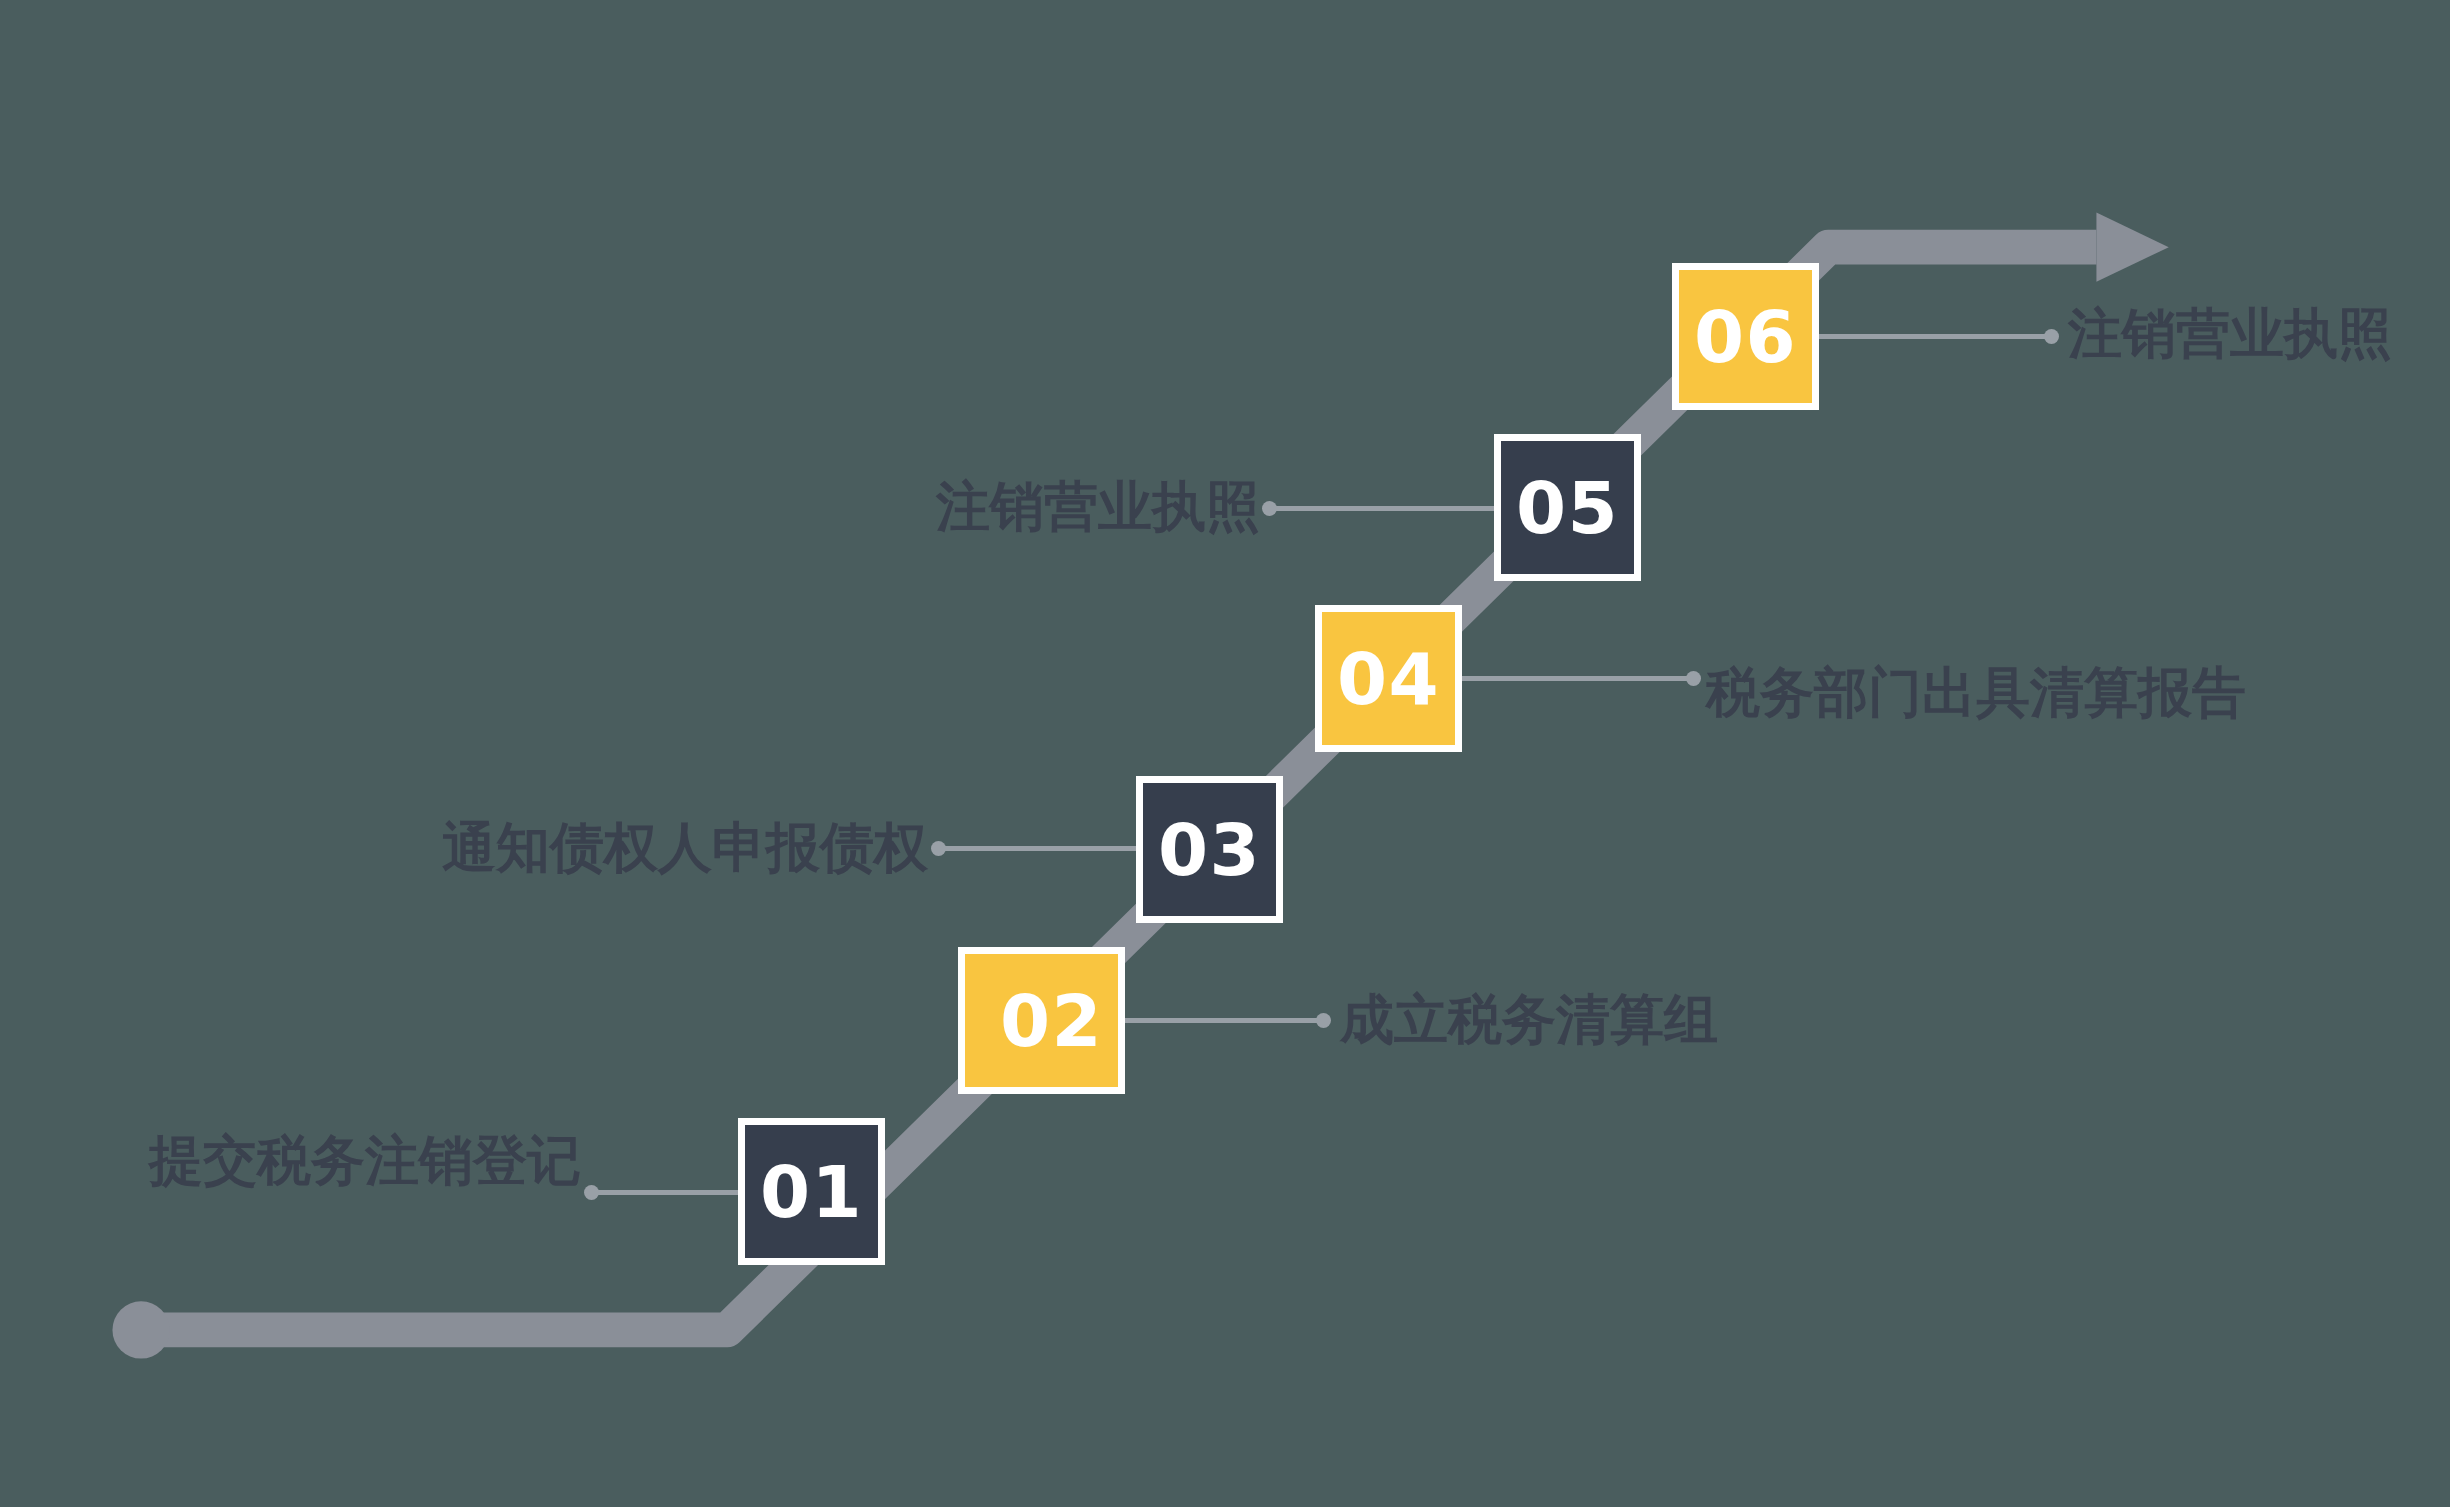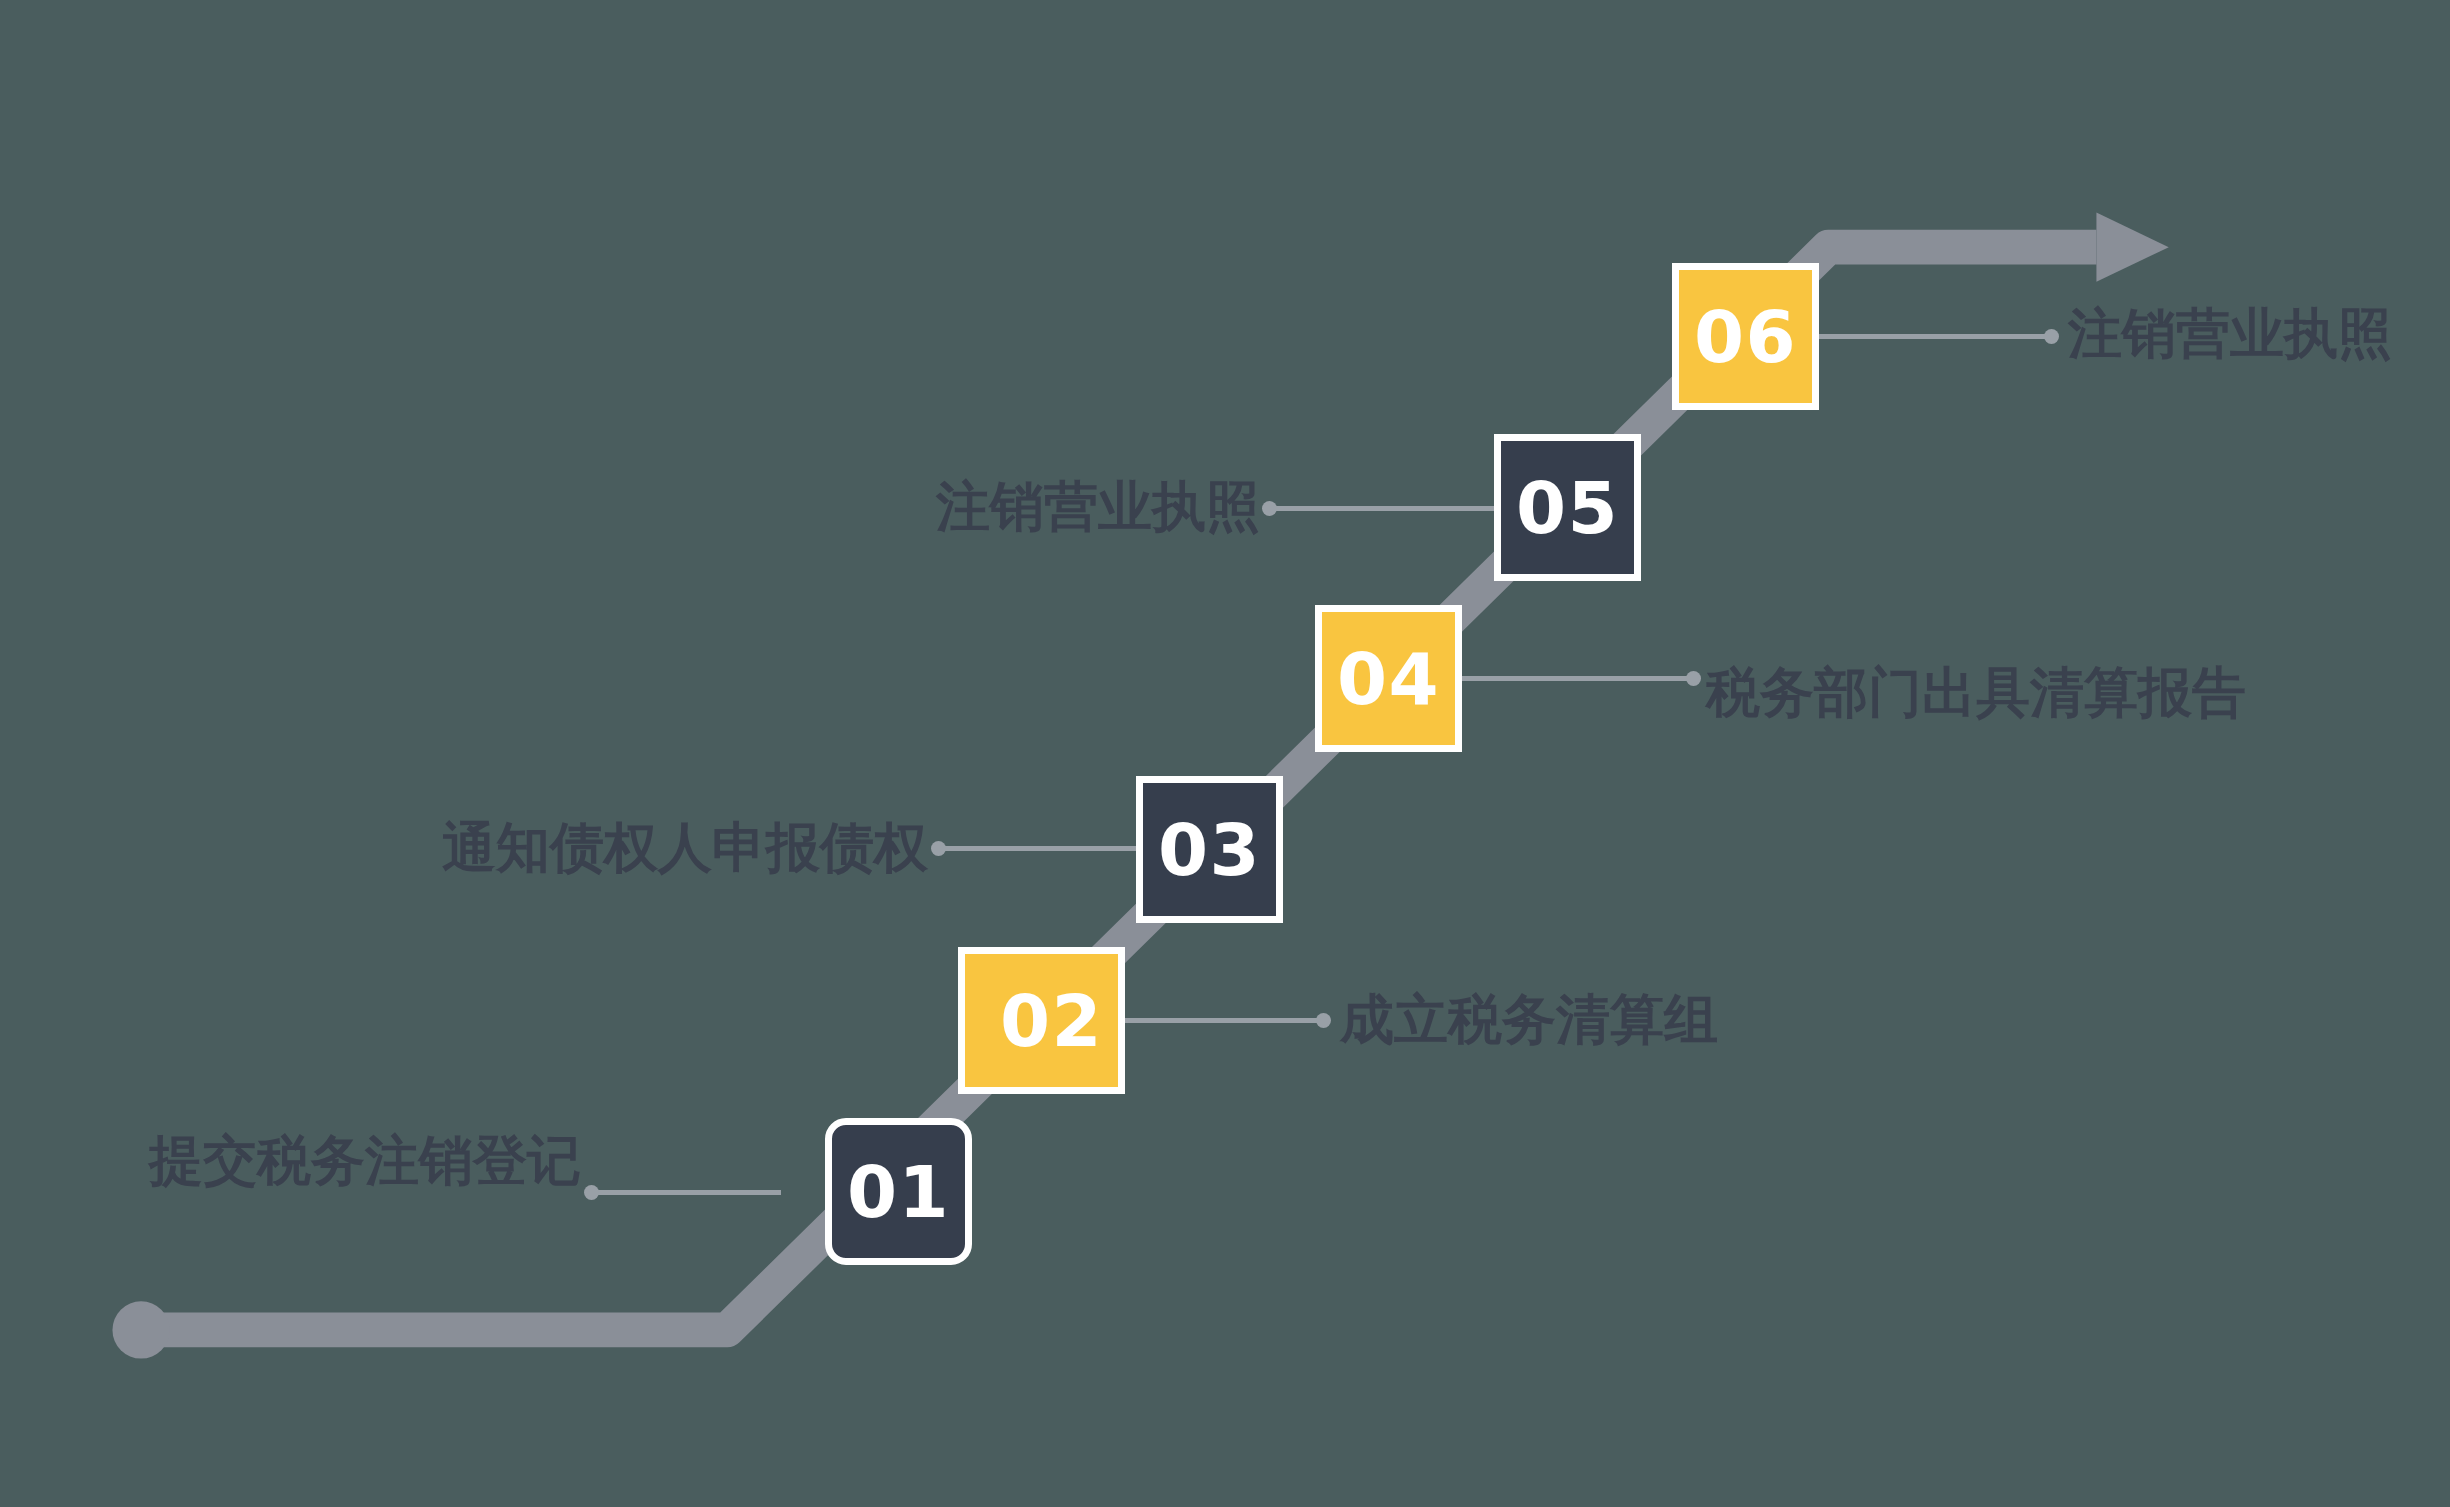--- a/index.html
+++ b/index.html
@@ -58,21 +58,21 @@
     font-size: 54px;
     font-weight: 700;
     color: var(--text-dark, #3a414e);
     z-index: 2;
     white-space: nowrap;
     line-height: 1.15;
   }
   .align-right { text-align: right; }
 
   
-  .sq1 { left: 825px; top: 1118px; border-radius: 21px; }
+  .sq1 { left: 738px; top: 1118px; }
   .sq2 { left: 958px; top: 947px; padding-left: 20px; }
   .sq3 { left: 1136px; top: 776px; }
   .sq4 { left: 1315px; top:  605px; }
   .sq5 { left: 1494px; top:  434px; }
   .sq6 { left: 1672px; top:  263px; }
 
   .cn1 { left:  591px; top: 1190px; width: 190px; }
   .cn2 { left: 1103px; top: 1018px; width: 220px; }
   .cn3 { left: 938px; top: 846px; width: 200px; }
   .cn4 { left: 1462px; top:  676px; width: 231px; }

